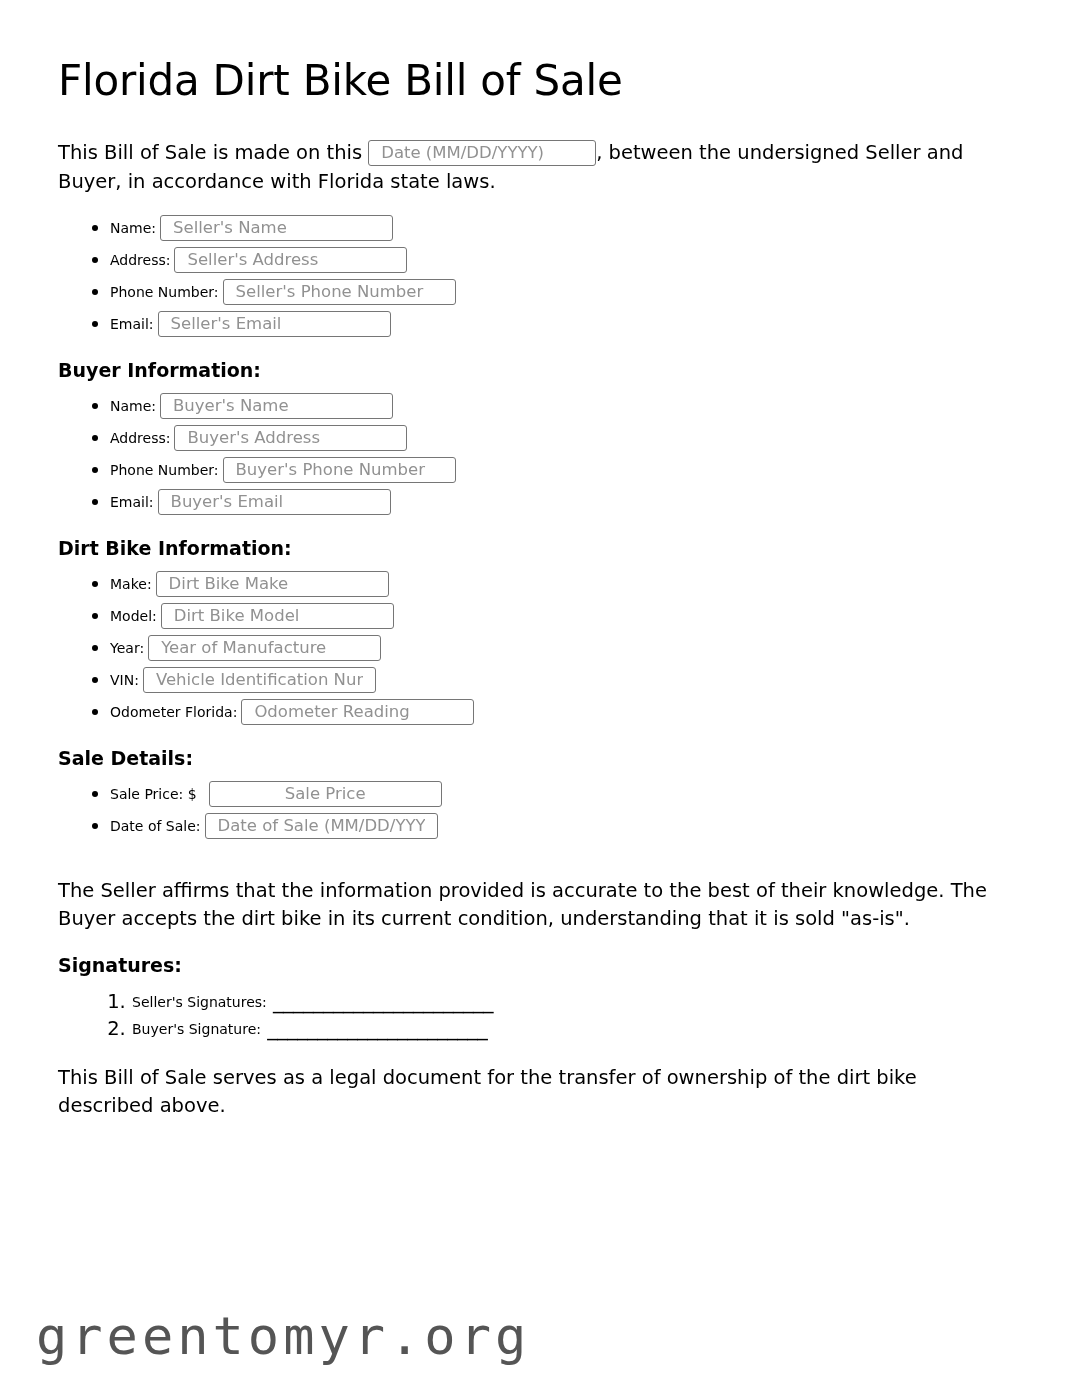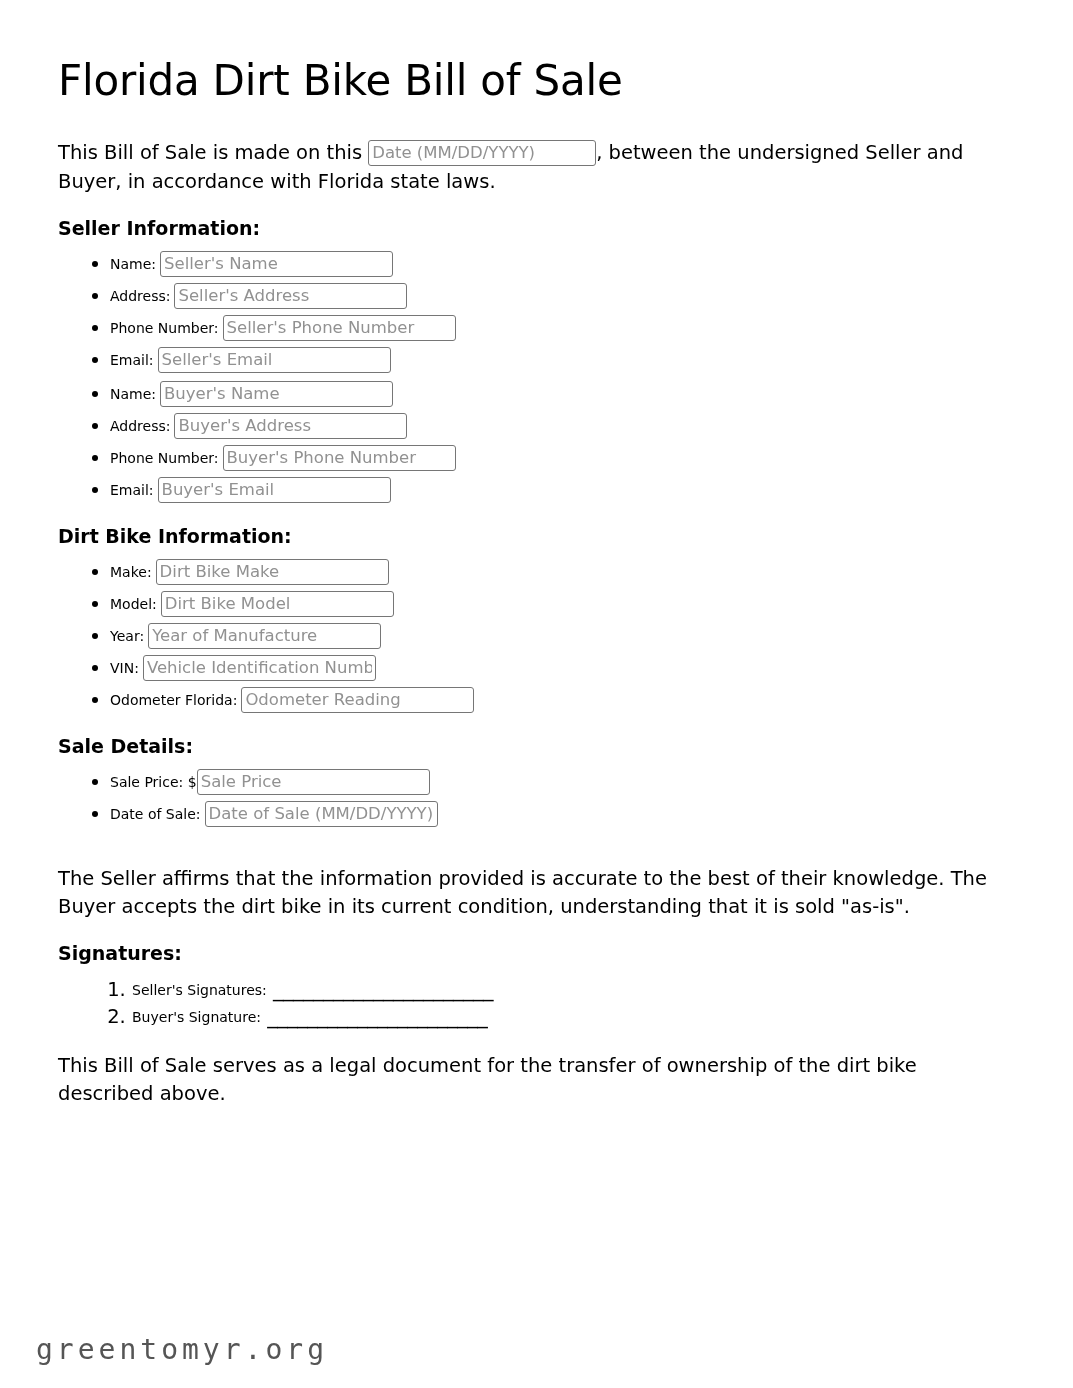--- a/index.html
+++ b/index.html
@@ -53,31 +53,32 @@
   }
   .lbl {
     font-size: 14px;
     vertical-align: middle;
   }
   input.txt {
     font-family: "DejaVu Sans", "Liberation Sans", sans-serif;
     font-size: 16.5px;
     color: #000;
     width: 233px;
-    padding: 2px 3px;
+    padding: 2px 12px;
     border: 1px solid #767676;
     border-radius: 3px;
     background: #ffffff;
     box-sizing: border-box;
     vertical-align: middle;
     margin-left: 4px;
     height: 26px;
   }
   input.txt.nospace {
-    margin-left: 0;
+    margin-left: 12px;
+    text-align: center;
   }
   input.txt.date-top {
     width: 228px;
     margin-left: 6px;
     margin-right: 0;
   }
   input.txt::placeholder {
     color: #919191;
     opacity: 1;
   }
@@ -94,54 +95,54 @@
   .sig-line {
     font-size: 21px;
     letter-spacing: -0.5px;
     text-align: center;
   }
   .footer-mark {
     position: absolute;
     left: 36px;
     bottom: 22px;
     font-family: "DejaVu Sans Mono", "Liberation Mono", monospace;
-    font-size: 28px;
+    font-size: 52px;
     color: #555555;
     letter-spacing: 4px;
     white-space: nowrap;
   }
   .inline-text { vertical-align: middle; }
 </style>
 </head>
 <body>
 
 <div class="page">
 
   <h1 class="doc-title">Florida Dirt Bike Bill of Sale</h1>
 
   <p class="para">
     <span class="inline-text">This Bill of Sale is made on this</span><input class="txt date-top" type="text" placeholder="Date (MM/DD/YYYY)" style=""><span class="inline-text">, between the undersigned Seller and Buyer, in accordance with Florida state laws.</span>
   </p>
 
-  <h3 class="section-heading">Seller Information:</h3>
   <ul class="field-list">
     <li>
       <span class="lbl">Name:</span><input class="txt" type="text" placeholder="Seller's Name" style="">
     </li>
     <li>
       <span class="lbl">Address:</span><input class="txt" type="text" placeholder="Seller's Address" style="">
     </li>
     <li>
       <span class="lbl">Phone Number:</span><input class="txt" type="text" placeholder="Seller's Phone Number" style="">
     </li>
     <li>
       <span class="lbl">Email:</span><input class="txt" type="text" placeholder="Seller's Email" style="">
     </li>
   </ul>
 
+  <h3 class="section-heading">Buyer Information:</h3>
   <ul class="field-list">
     <li>
       <span class="lbl">Name:</span><input class="txt" type="text" placeholder="Buyer's Name" style="">
     </li>
     <li>
       <span class="lbl">Address:</span><input class="txt" type="text" placeholder="Buyer's Address" style="">
     </li>
     <li>
       <span class="lbl">Phone Number:</span><input class="txt" type="text" placeholder="Buyer's Phone Number" style="">
     </li>

